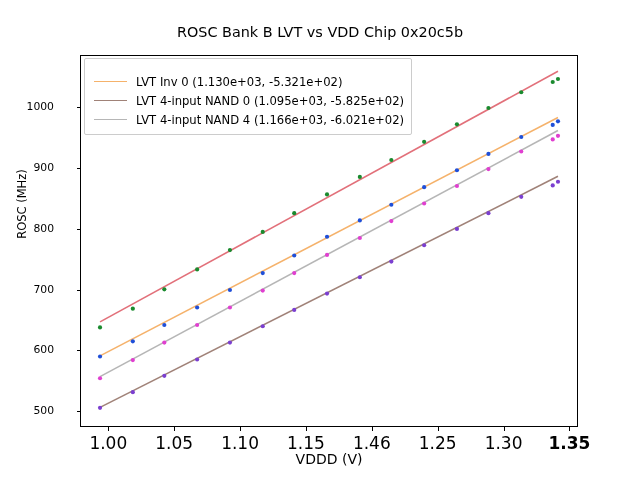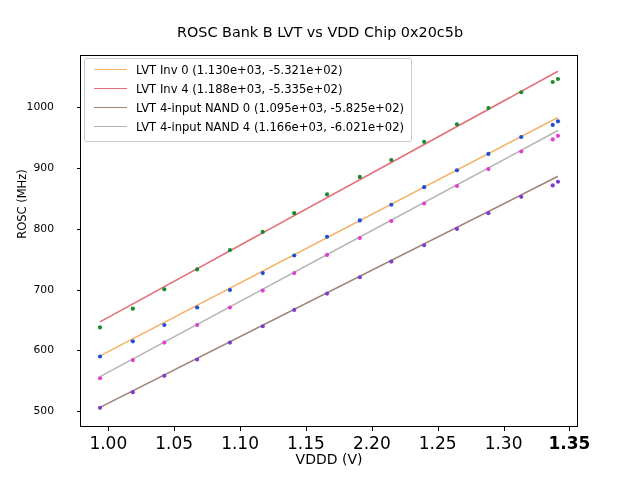--- a/index.html
+++ b/index.html
@@ -96,21 +96,21 @@
     transform: rotate(-90deg);
   }
   
   #legend {
     position: absolute;
     left: 84px;
     top: 58px;
     border: 1px solid #cccccc;
     background: rgba(255,255,255,0.88);
     border-radius: 2px;
-    padding: 1px 7px 5px 6px;
+    padding: 13px 7px 5px 6px;
     box-sizing: border-box;
   }
   .legend-row {
     display: flex;
     align-items: center;
     height: 19px;
   }
   .legend-swatch {
     width: 33px;
     height: 0;
@@ -336,21 +336,21 @@
   <div id="x-ticks">
       <div class="xtick-mark" style="left: 108.325px;"></div>
       <div class="xtick-label" style="left: 108.325px;">1.00</div>
       <div class="xtick-mark" style="left: 174.198px;"></div>
       <div class="xtick-label" style="left: 174.198px;">1.05</div>
       <div class="xtick-mark" style="left: 240.071px;"></div>
       <div class="xtick-label" style="left: 240.071px;">1.10</div>
       <div class="xtick-mark" style="left: 305.944px;"></div>
       <div class="xtick-label" style="left: 305.944px;">1.15</div>
       <div class="xtick-mark" style="left: 371.817px;"></div>
-      <div class="xtick-label" style="left: 371.817px;">2.20</div>
+      <div class="xtick-label" style="left: 371.817px;">1.46</div>
       <div class="xtick-mark" style="left: 437.69px;"></div>
       <div class="xtick-label" style="left: 437.69px;">1.25</div>
       <div class="xtick-mark" style="left: 503.563px;"></div>
       <div class="xtick-label" style="left: 503.563px;">1.30</div>
       <div class="xtick-mark" style="left: 569.437px;"></div>
       <div class="xtick-label" style="left: 569.437px; font-weight: bold;">1.35</div>
     </div>
   <div id="y-ticks">
       <div class="ytick-mark" style="top: 411.196px;"></div>
       <div class="ytick-label" style="top: 411.196px;">500</div>
@@ -368,24 +368,20 @@
 
   <div id="xlabel">VDDD (V)</div>
   <div id="ylabel">ROSC (MHz)</div>
 
   <div id="legend">
       <div class="legend-row">
         <span class="legend-swatch" style="border-top-color: rgb(245, 178, 107);"></span>
         <span class="legend-text">LVT Inv 0 (1.130e+03, -5.321e+02)</span>
       </div>
       <div class="legend-row">
-        <span class="legend-swatch" style="border-top-color: rgb(226, 112, 122);"></span>
-        <span class="legend-text">LVT Inv 4 (1.188e+03, -5.335e+02)</span>
-      </div>
-      <div class="legend-row">
         <span class="legend-swatch" style="border-top-color: rgb(160, 130, 120);"></span>
         <span class="legend-text">LVT 4-input NAND 0 (1.095e+03, -5.825e+02)</span>
       </div>
       <div class="legend-row">
         <span class="legend-swatch" style="border-top-color: rgb(182, 182, 182);"></span>
         <span class="legend-text">LVT 4-input NAND 4 (1.166e+03, -6.021e+02)</span>
       </div>
     </div>
 
 </div>

